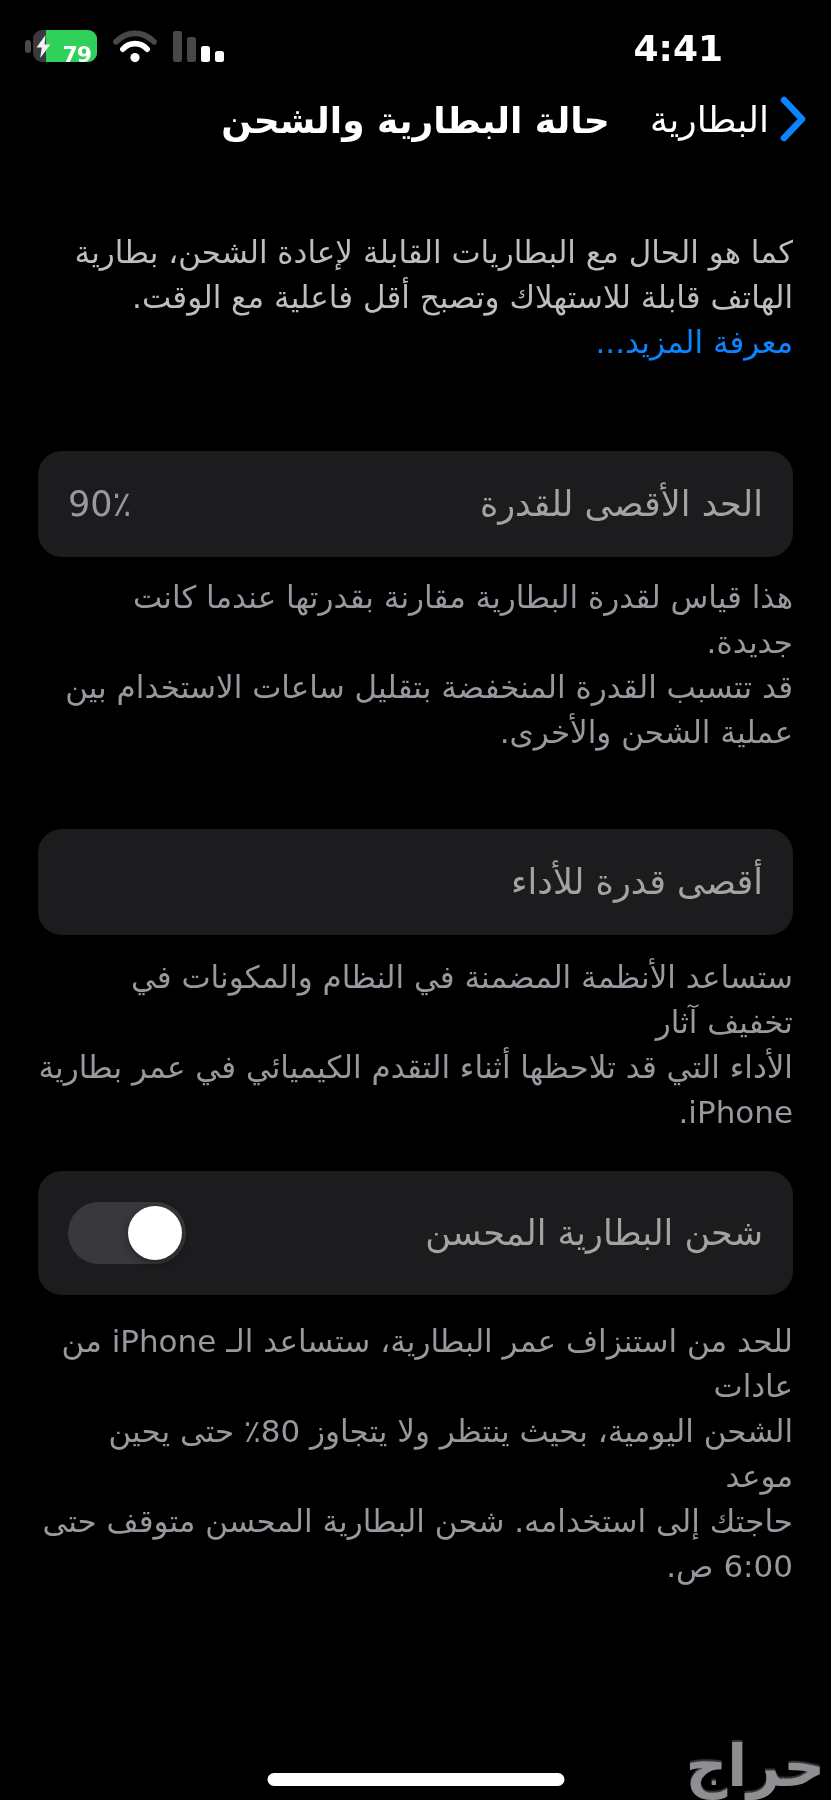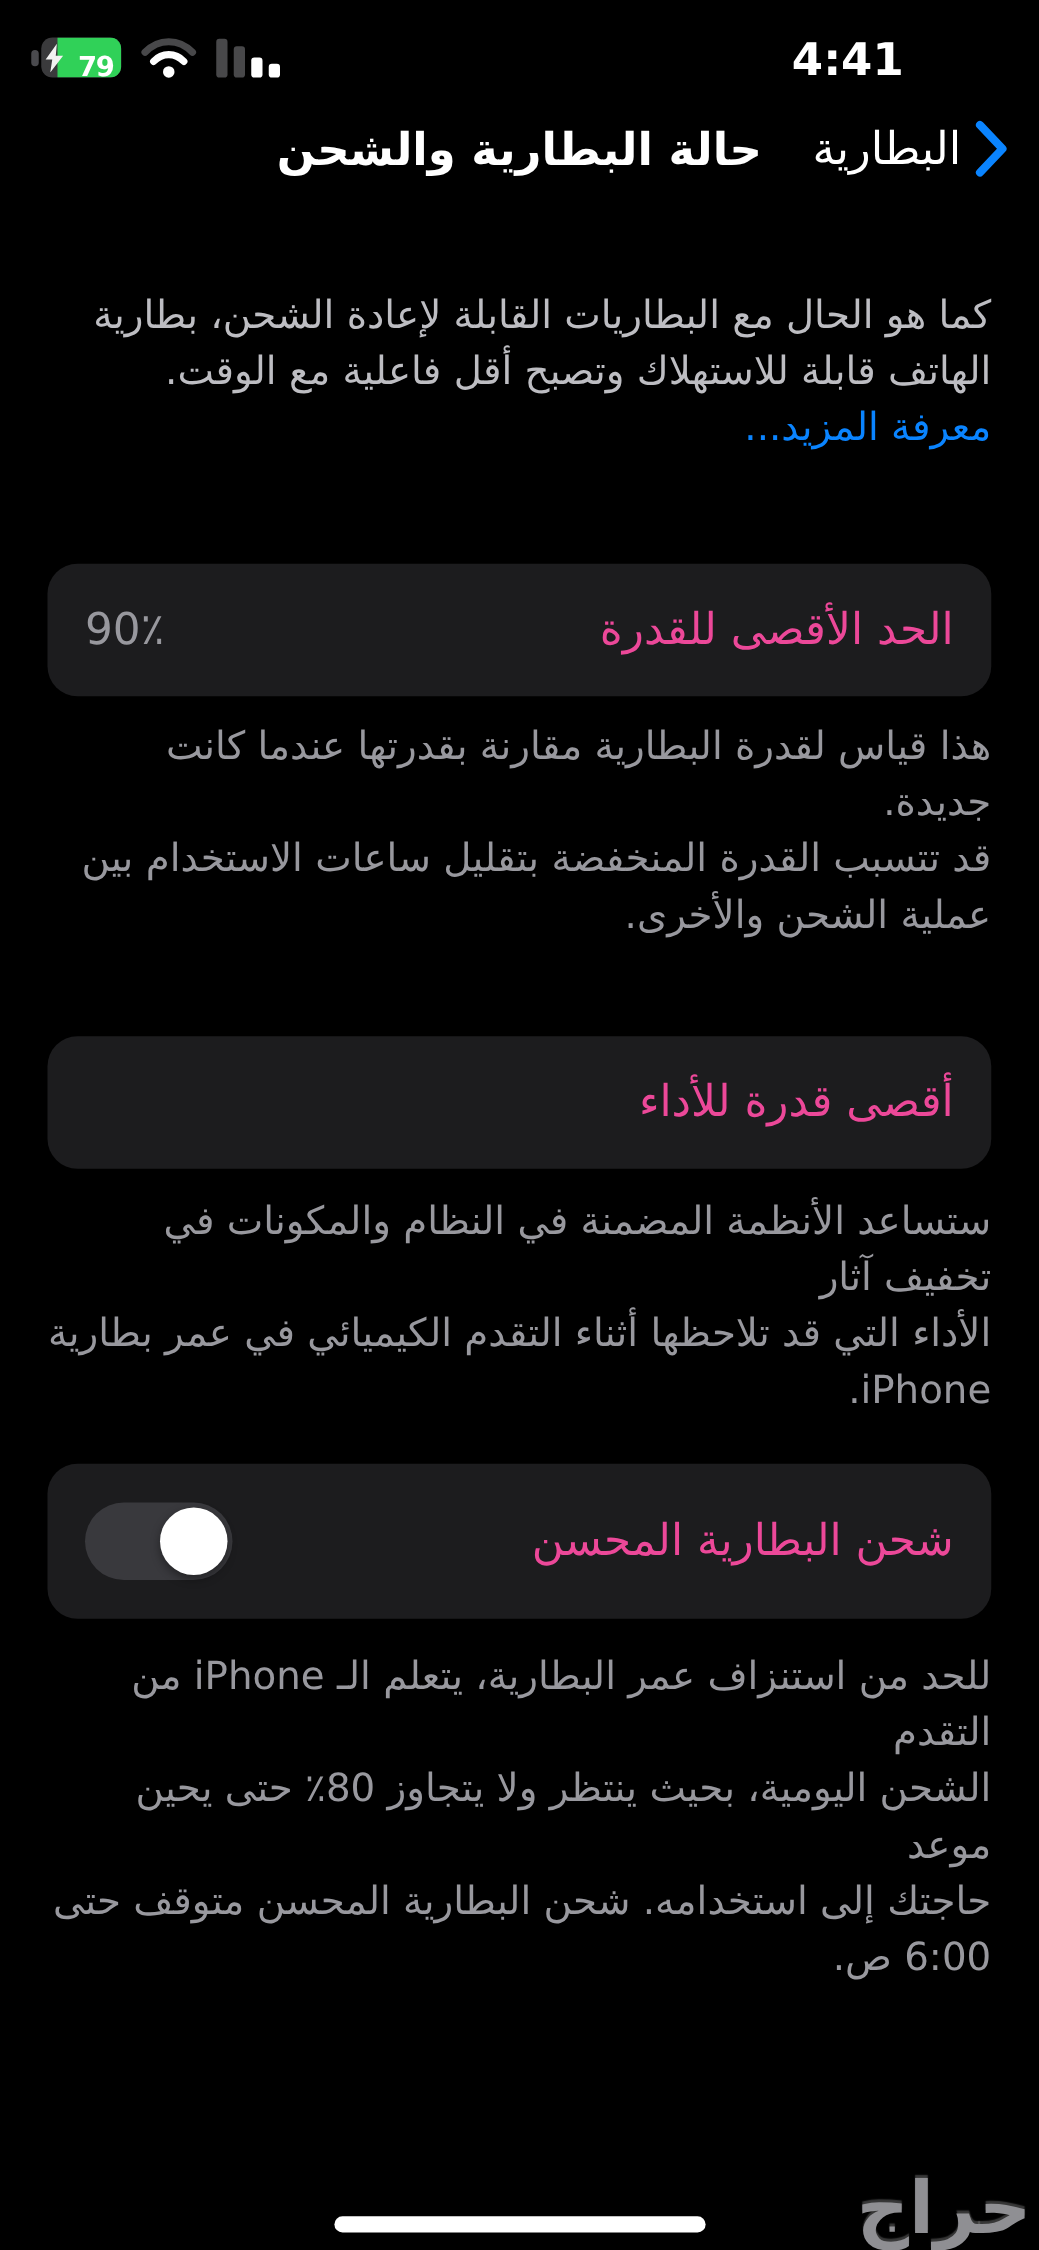--- a/index.html
+++ b/index.html
@@ -31,21 +31,21 @@
   .nav-title { position:absolute; left:0; right:0; top:20px; text-align:center; font-size:36px; font-weight:700; }
   .nav-back { position:absolute; right:24px; top:16px; display:flex; align-items:center; gap:10px; color:#ffffff; cursor:pointer; }
   .nav-back-label { font-size:36px; }
 
   
   .intro { margin:54px 38px 0; direction:rtl; text-align:right; font-size:31px; line-height:45px; color:#bdbdc2; }
   .learn-more { color:#0a84ff; cursor:pointer; }
 
   
   .card { margin:0 38px; background:#1c1c1e; border-radius:24px; display:flex; align-items:center; direction:rtl; padding:0 30px; box-sizing:border-box; }
-  .card-label { font-size:35px; color:#ec4899; }
+  .card-label { font-size:35px; color:#a3a3a3; }
   .card-capacity { margin-top:86px; height:106px; justify-content:space-between; }
   .capacity-value { color:#98989e; font-size:35px; direction:ltr; unicode-bidi:isolate; }
   .card-peak { margin-top:74px; height:106px; }
   .card-charging { margin-top:36px; height:124px; justify-content:space-between; }
 
   
   .footnote { margin:20px 38px 0; direction:rtl; text-align:right; font-size:31px; line-height:45px; color:#98989e; }
 
   
   .toggle { position:relative; width:118px; height:62px; border-radius:31px; background:#39393d; cursor:pointer; flex:none; }
@@ -123,21 +123,21 @@
     <div>iPhone.</div>
   </div>
 
   <div class="card card-charging">
     <span class="card-label">شحن البطارية المحسن</span>
     <div class="toggle">
       <span class="toggle-knob"></span>
     </div>
   </div>
   <div class="footnote" style="margin-top:24px">
-    <div>للحد من استنزاف عمر البطارية، يتعلم الـ iPhone من التقدم</div>
+    <div>للحد من استنزاف عمر البطارية، ستساعد الـ iPhone من عادات</div>
     <div>الشحن اليومية، بحيث ينتظر ولا يتجاوز 80٪ حتى يحين موعد</div>
     <div>حاجتك إلى استخدامه. شحن البطارية المحسن متوقف حتى</div>
     <div>6:00 ص.</div>
   </div>
 
   <div class="home-indicator"></div>
   <div class="watermark">حراج</div>
 
 </div>
 

